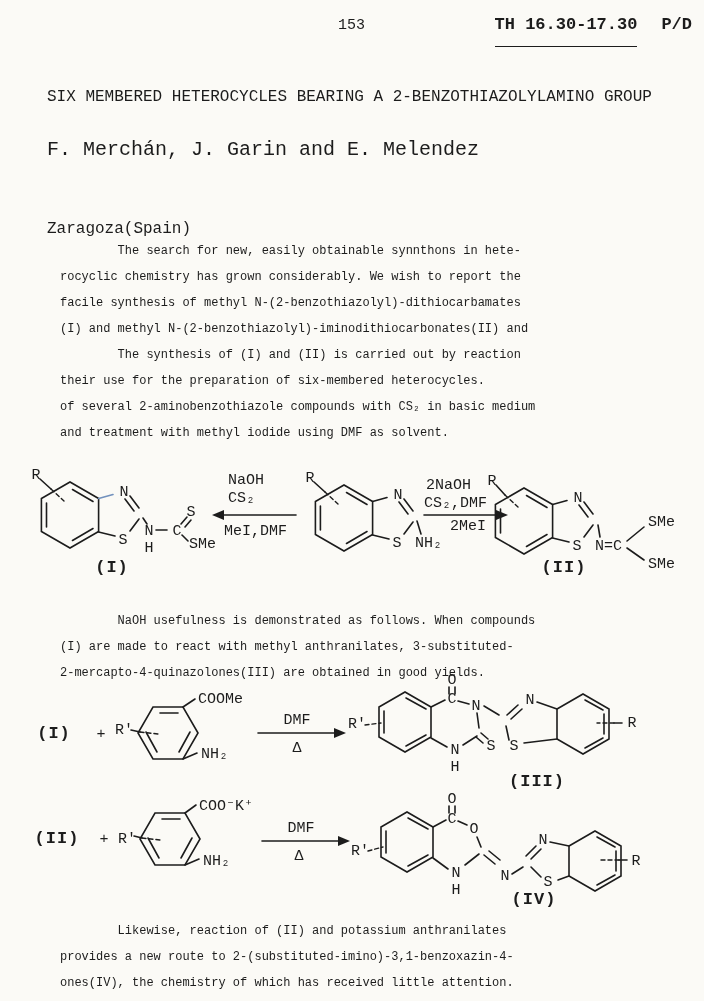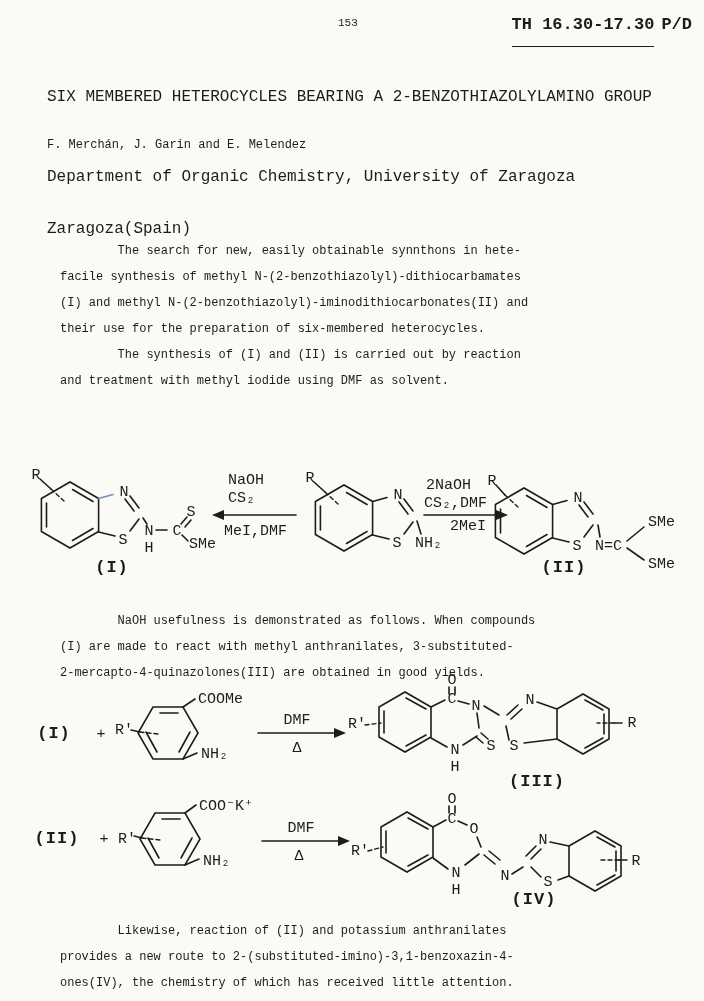--- a/index.html
+++ b/index.html
@@ -6,26 +6,26 @@
     --page_bg:#fbfaf6; --ink:#1c1c1c; --bond_blue:#7291bd;
   }
   html,body{margin:0;padding:0;background:#888;}
   .page{
     position:relative;width:704px;height:1001px;margin:0 auto;
     background:var(--page_bg);
     font-family:"Liberation Mono","DejaVu Sans Mono",monospace;
     color:var(--ink);overflow:hidden;
   }
   .abs{position:absolute;}
-  .pagenum{left:338px;top:17px;font-size:11px;text-align:center;}
+  .pagenum{left:338px;top:17px;font-size:15px;text-align:center;}
   .session{right:12px;top:15px;font-size:17px;font-weight:600;white-space:pre;}
   .session-main{border-bottom:1.6px solid var(--ink);padding-bottom:12px;}
-  .session-suffix{margin-left:7px;}
+  .session-suffix{margin-left:24px;}
   .title{left:47px;top:88px;font-size:16px;white-space:pre;}
-  .authors{left:47px;top:138px;font-size:12px;white-space:pre;}
+  .authors{left:47px;top:138px;font-size:20px;white-space:pre;}
   .affil1{left:47px;top:168px;font-size:16px;white-space:pre;}
   .affil2{left:47px;top:196px;font-size:16px;white-space:pre;margin-top:24px;}
   .para{left:60px;font-size:12px;}
   .line{white-space:pre;height:26px;line-height:26px;}
   svg.scheme{left:0;position:absolute;}
   svg.scheme line, svg.scheme path, svg.scheme polyline{
     stroke:var(--ink);stroke-width:1.6;fill:none;stroke-linecap:round;
   }
   svg.scheme polygon{fill:var(--ink);stroke:none;}
   svg.scheme .dash{stroke-dasharray:4 3;stroke-width:1.4;}
@@ -41,29 +41,30 @@
 <body>
 
 <div class="page">
 
   <div class="abs pagenum">153</div>
 
   <div class="abs session"><span class="session-main">TH 16.30-17.30</span><span class="session-suffix">P/D</span></div>
 
   <div class="abs title">SIX MEMBERED HETEROCYCLES BEARING A 2-BENZOTHIAZOLYLAMINO GROUP</div>
   <div class="abs authors">F. Merchán, J. Garin and E. Melendez</div>
-  <div class="abs affil1">Department of Organic Chemistry, University of Zaragoza</div>
   <div class="abs affil2">Zaragoza(Spain)</div>
 
   <div class="abs para" style="top:238px">
     <div class="line">        The search for new, easily obtainable synnthons in hete-</div>
+    <div class="line">rocyclic chemistry has grown considerably. We wish to report the</div>
     <div class="line">facile synthesis of methyl N-(2-benzothiazolyl)-dithiocarbamates</div>
     <div class="line">(I) and methyl N-(2-benzothiazolyl)-iminodithiocarbonates(II) and</div>
+    <div class="line">        The synthesis of (I) and (II) is carried out by reaction</div>
     <div class="line">their use for the preparation of six-membered heterocycles.</div>
-    <div class="line">        The synthesis of (I) and (II) is carried out by reaction</div>
+    <div class="line">of several 2-aminobenzothiazole compounds with CS₂ in basic medium</div>
     <div class="line">and treatment with methyl iodide using DMF as solvent.</div>
   </div>
 
   <svg class="scheme" style="top:448px" width="704" height="160" viewBox="0 0 704 160">
 
     <g>
       <path d="M98.6,50.5 L70,34 L41.4,50.5 L41.4,83.5 L70,100 L98.6,83.5 Z"></path>
       <line x1="46.5" y1="55" x2="46.5" y2="79"></line>
       <line x1="72.5" y1="41.5" x2="93" y2="53.5"></line>
       <line x1="72.5" y1="92.5" x2="93" y2="80.5"></line>

